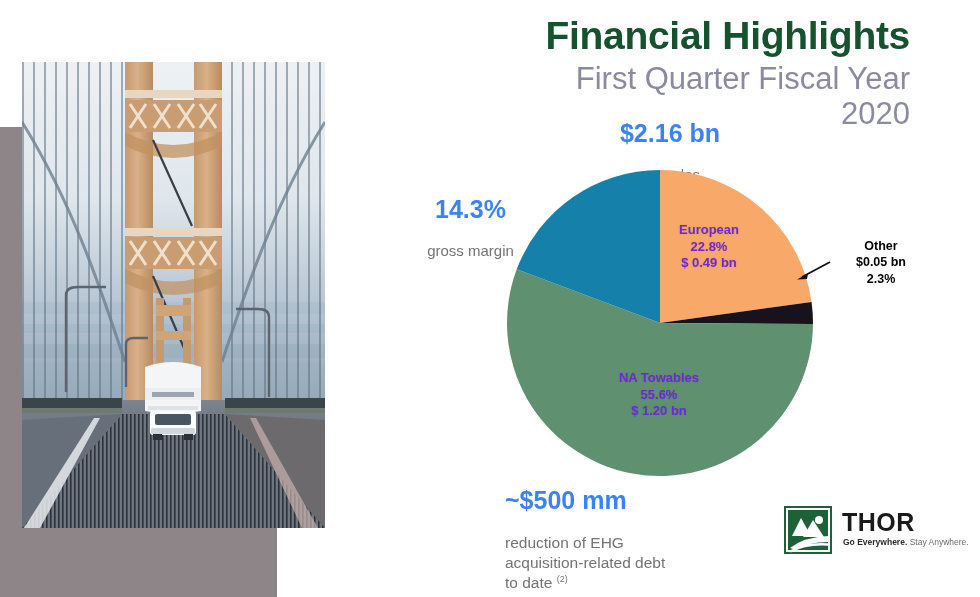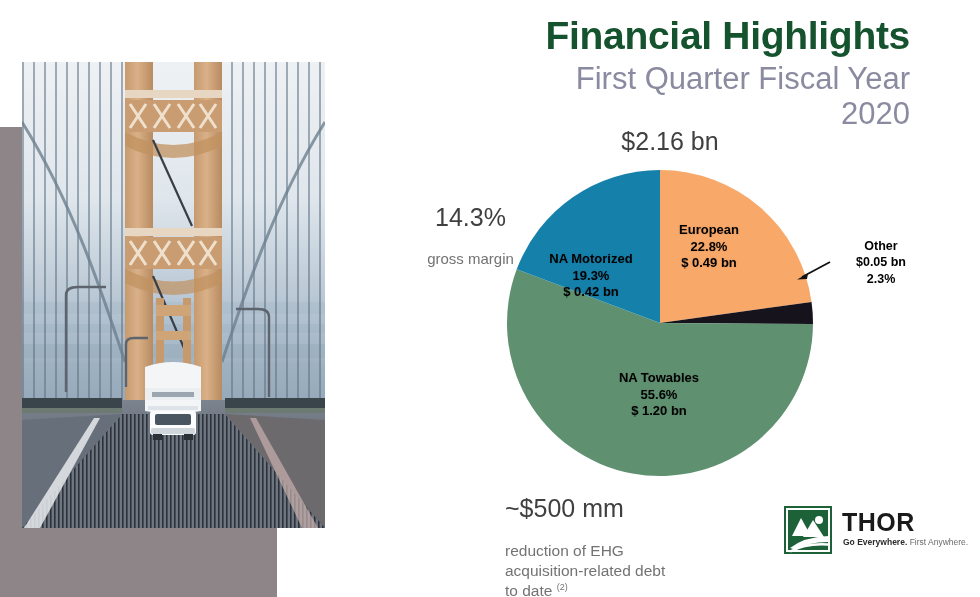--- a/index.html
+++ b/index.html
@@ -32,38 +32,38 @@
     white-space:nowrap;
   }
   .subtitle{
     position:absolute;left:470px;top:62px;width:440px;
     text-align:right;
     font-size:31px;color:#8a8aa0;line-height:1.12;font-weight:400;
   }
 
   
   .stat{position:absolute;text-align:center;color:#111;}
-  .stat .big{font-size:25px;font-weight:normal;color:#404040;line-height:1.1;white-space:nowrap;margin-top:8px;}
+  .stat .big{font-size:25px;font-weight:bold;color:#3b82f6;line-height:1.1;white-space:nowrap;}
   .stat .small{font-size:15px;color:#737373;line-height:1.25;margin-top:18px;white-space:nowrap;}
   .stat .small sup{font-size:9px;vertical-align:super;}
 
   #stat-netsales{left:560px;top:120px;width:220px;}
   #stat-margin{left:398px;top:196px;width:145px;}
   #stat-eps{left:392px;top:368px;width:150px;}
 
   #stat-debt{left:505px;top:487px;width:230px;text-align:left;}
   #stat-debt .big{font-size:25px;}
   #stat-debt .small{font-size:15.5px;line-height:1.32;white-space:normal;}
 
   
   #pie-wrap{position:absolute;left:505px;top:168px;width:310px;height:310px;}
   #pie-wrap svg{display:block;}
 
   .slice-label{
-    position:absolute;text-align:center;color:#000000;
+    position:absolute;text-align:center;color:#6d28d9;
     font-size:13px;font-weight:bold;line-height:1.28;
     text-shadow:0 0 2px rgba(0,0,0,.12);
     pointer-events:none;white-space:nowrap;
   }
   #lbl-motorized{left:527px;top:251px;width:128px;}
   #lbl-european{left:650px;top:222px;width:118px;}
   #lbl-towables{left:594px;top:370px;width:130px;}
 
   #lbl-other{
     position:absolute;left:826px;top:238px;width:110px;
@@ -239,25 +239,20 @@
     <svg width="310" height="310" viewBox="0 0 310 310">
       <g id="pie-slices">
           <path d="M155 155 L155 2 A153 153 0 0 1 306.54059813158767 133.91808552525038 Z" fill="#f8a869"></path>
           <path d="M155 155 L306.54059813158767 133.91808552525038 A153 153 0 0 1 307.996979910989 155.96132102673053 Z" fill="#17131d"></path>
           <path d="M155 155 L307.996979910989 155.96132102673053 A153 153 0 1 1 11.707867327526628 101.36824901073729 Z" fill="#5f9171"></path>
           <path d="M155 155 L11.707867327526628 101.36824901073729 A153 153 0 0 1 155.0000000000001 2 Z" fill="#1581ab"></path>
         </g>
     </svg>
   </div>
 
-  <div class="slice-label" id="lbl-motorized">
-    <div>NA Motorized</div>
-    <div>19.3%</div>
-    <div>$ 0.42 bn</div>
-  </div>
 
   <div class="slice-label" id="lbl-european">
     <div>European</div>
     <div>22.8%</div>
     <div>$ 0.49 bn</div>
   </div>
 
   <div class="slice-label" id="lbl-towables">
     <div>NA Towables</div>
     <div>55.6%</div>
@@ -279,16 +274,16 @@
     <svg class="mark" viewBox="0 0 48 48">
       <rect x="0" y="0" width="48" height="48" fill="#1d6139"></rect>
       <rect x="3" y="3" width="42" height="42" fill="none" stroke="#ffffff" stroke-width="2"></rect>
       <polygon points="8,30 17,12 27,30" fill="#ffffff"></polygon>
       <polygon points="19,31 29,14 40,31" fill="#ffffff"></polygon>
       <circle cx="35" cy="14" r="4" fill="#ffffff"></circle>
       <path d="M6 42 Q20 31 44 30 L44 36 Q24 36 12 44 Z" fill="#ffffff"></path>
       <path d="M6 45.5 Q22 37 44 38.5" fill="none" stroke="#ffffff" stroke-width="2.4"></path>
     </svg>
     <div class="wordmark">THOR</div>
-    <div class="tagline"><b>Go Everywhere.</b><span class="light"> First Anywhere.</span></div>
+    <div class="tagline"><b>Go Everywhere.</b><span class="light"> Stay Anywhere.</span></div>
   </div>
 
 </div>
 
 </body></html>

